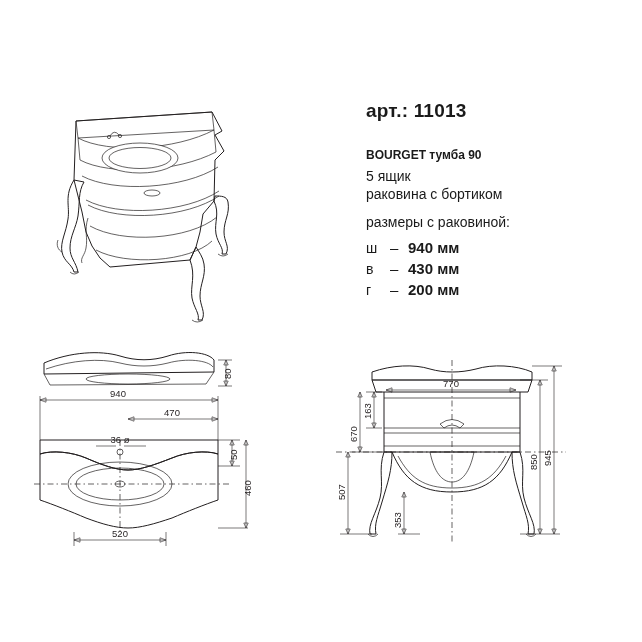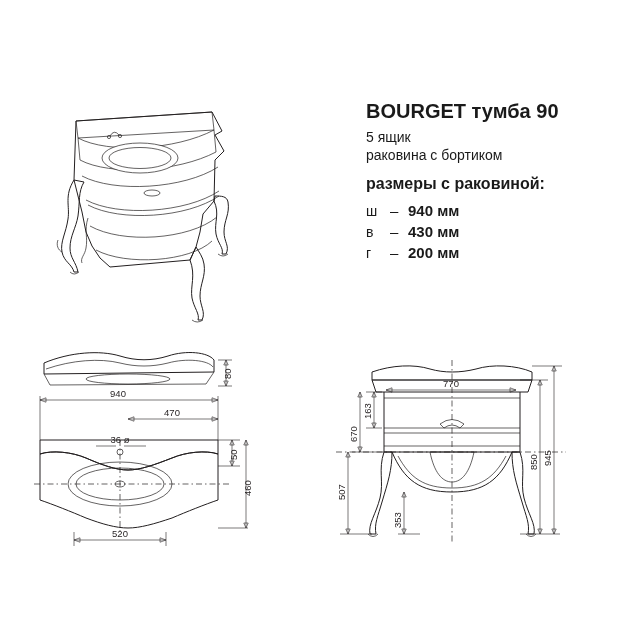--- a/index.html
+++ b/index.html
@@ -29,40 +29,39 @@
     width: 270px;
   }
   .spec .art {
     font-size: 19px;
     font-weight: bold;
     letter-spacing: .2px;
     margin: 0 0 26px 0;
     white-space: nowrap;
   }
   .spec .model {
-    font-size: 20px;
+    font-size: 12px;
     font-weight: bold;
     margin: 0 0 6px 0;
     white-space: nowrap;
   }
   .spec .sub {
     font-size: 14px;
     margin: 0 0 2px 0;
     white-space: nowrap;
   }
   .spec .sub2 {
     font-size: 14px;
     margin: 0 0 12px 0;
     white-space: nowrap;
   }
   .spec .dimtitle {
-    font-size: 16px;
+    font-size: 14px;
     margin: 0 0 8px 0;
     white-space: nowrap;
-    font-weight: bold;
   }
   .spec table.dims {
     border-collapse: collapse;
     font-size: 15px;
   }
   .spec table.dims td {
     padding: 1px 0 3px 0;
     white-space: nowrap;
     font-weight: bold;
   }
@@ -87,20 +86,21 @@
     font-size:9.5px;
     fill:#231f20;
   }
 </style>
 </head>
 <body>
 
 <div id="sheet">
 
   <div class="spec">
+    <div class="art">арт.: 11013</div>
     <div class="model">BOURGET тумба 90</div>
     <div class="sub">5 ящик</div>
     <div class="sub2">раковина с бортиком</div>
     <div class="dimtitle">размеры с раковиной:</div>
     <table class="dims">
       <tbody>
           <tr>
         <td class="k">ш</td>
         <td class="d">–</td>
         <td>940 мм</td>

